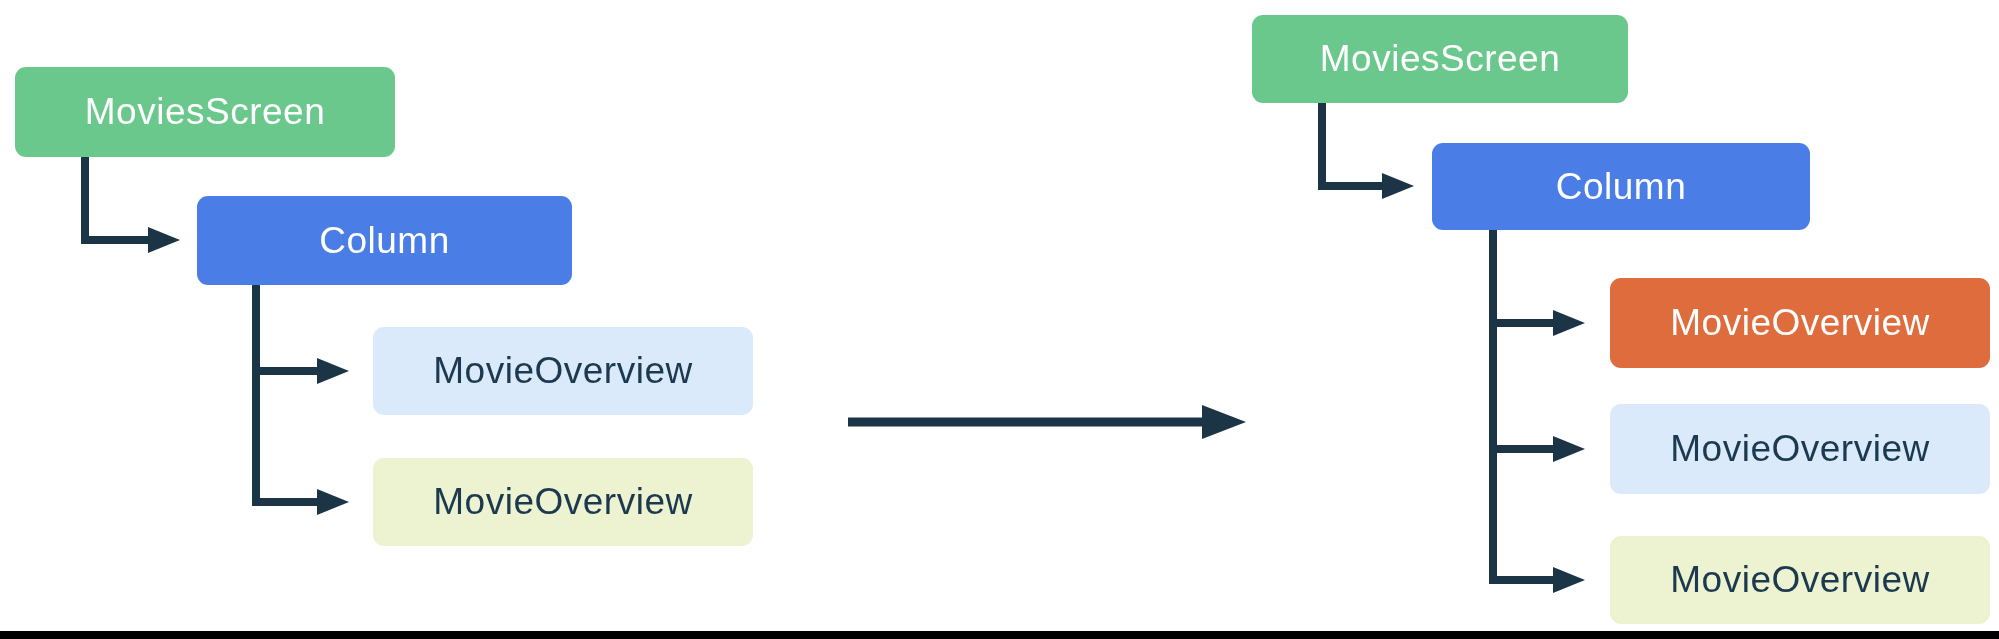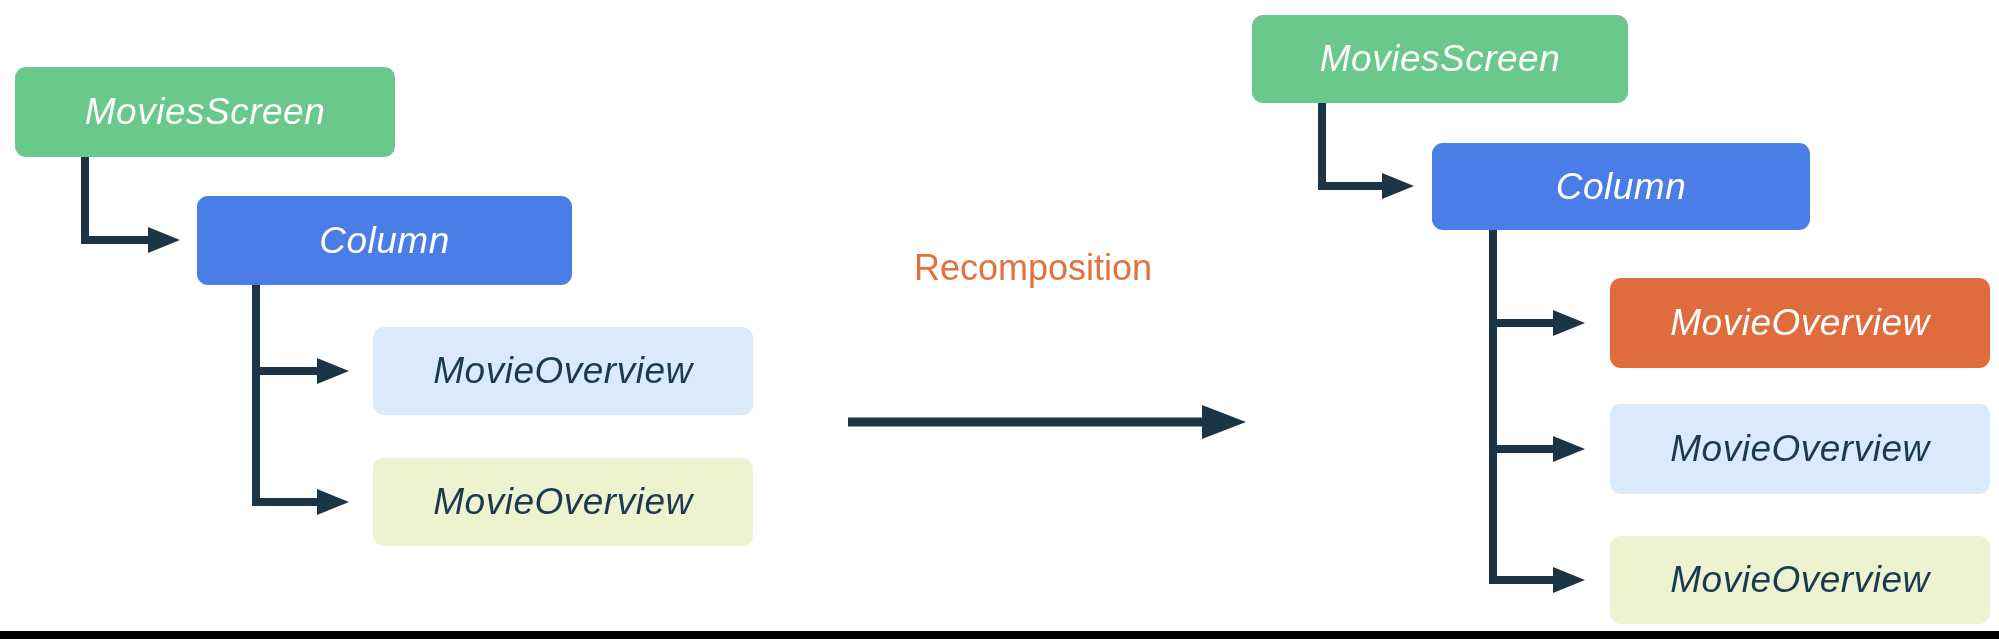--- a/index.html
+++ b/index.html
@@ -21,21 +21,20 @@
     position:absolute;
     display:flex;
     align-items:center;
     justify-content:center;
     border-radius:11px;
     color:#ffffff;
     font-size:37px;
     font-weight:400;
     letter-spacing:0.5px;
     white-space:nowrap;
-    font-style:italic;
   }
   .annotation{
     position:absolute;
     left:818px;
     top:244px;
     width:430px;
     text-align:center;
     font-size:36px;
     line-height:47px;
     font-weight:500;
@@ -84,21 +83,20 @@
     <span>Column</span>
   </div>
   <div class="node" style="left: 373px; top: 327px; width: 380px; height: 88px; background: rgb(218, 234, 251); color: rgb(28, 58, 79);">
     <span>MovieOverview</span>
   </div>
   <div class="node" style="left: 373px; top: 458px; width: 380px; height: 88px; background: rgb(237, 242, 209); color: rgb(28, 58, 79);">
     <span>MovieOverview</span>
   </div>
 
   <div class="annotation" style="color: rgb(226, 113, 63);">
-    <div>Recomposition</div>
   </div>
 
   <div class="node" style="left: 1252px; top: 15px; width: 376px; height: 88px; background: rgb(107, 200, 140);">
     <span>MoviesScreen</span>
   </div>
   <div class="node" style="left: 1432px; top: 143px; width: 378px; height: 87px; background: rgb(74, 125, 230);">
     <span>Column</span>
   </div>
   <div class="node" style="left: 1610px; top: 278px; width: 380px; height: 90px; background: rgb(222, 108, 60);">
     <span>MovieOverview</span>

